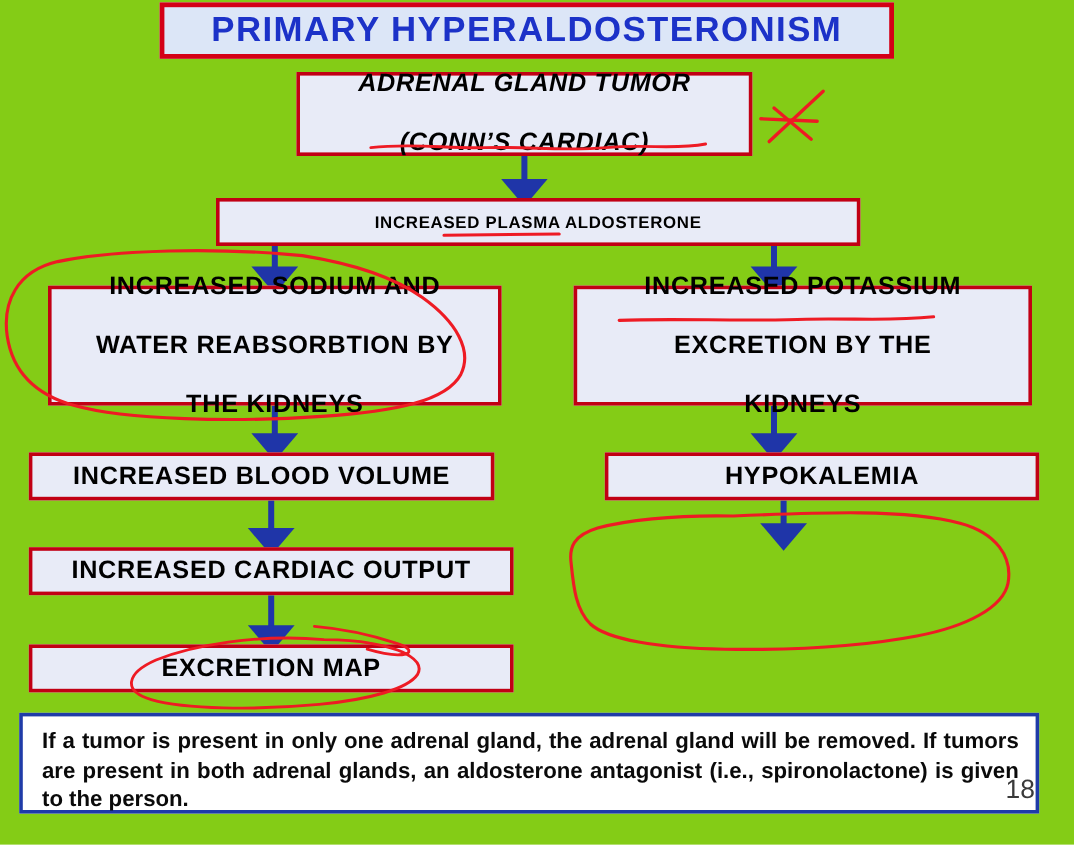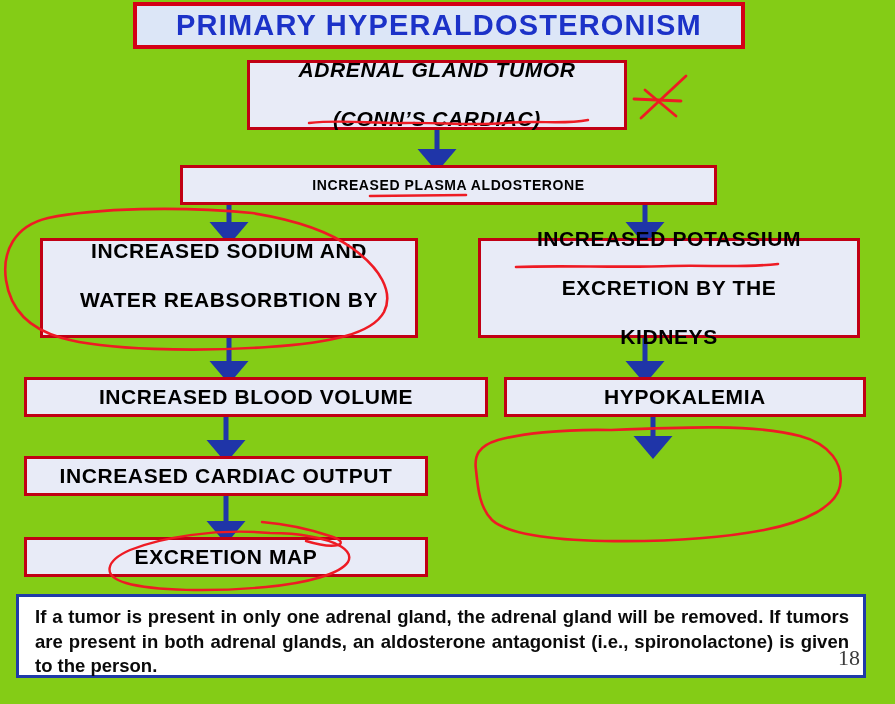--- a/index.html
+++ b/index.html
@@ -44,21 +44,21 @@
     border: 4px solid #d40016;
     color: #1c32c8;
     font-size: 29px;
     letter-spacing: 1.2px;
   }
 
   #box-tumor      { left: 247px; top: 60px;  width: 380px; height: 70px; font-size: 21px; font-style: italic; }
   #box-aldo       { left: 180px; top: 165px; width: 537px; height: 40px; font-size: 14px; }
   #box-sodium     { left: 40px;  top: 238px; width: 378px; height: 100px; font-size: 21px; }
   #box-potassium  { left: 454px; top: 238px; width: 382px; height: 100px; font-size: 21px; margin-left: 24px; }
-  #box-bloodvol   { left: 24px;  top: 377px; width: 464px; height: 40px; font-size: 21px; }
+  #box-bloodvol   { left: 24px;  top: 377px; width: 388px; height: 40px; font-size: 21px; }
   #box-cardiac    { left: 24px;  top: 456px; width: 404px; height: 40px; font-size: 21px; }
   #box-map        { left: 24px;  top: 537px; width: 404px; height: 40px; font-size: 21px; }
   #box-hypokal    { left: 504px; top: 377px; width: 362px; height: 40px; font-size: 21px; }
   #box-skeletal   { left: 504px; top: 452px; width: 299px; height: 68px; font-size: 21px; }
 
   
   #note-box {
     position: absolute;
     left: 16px;
     top: 594px;
@@ -73,21 +73,21 @@
     font-weight: bold;
     line-height: 1.33;
     color: #0a0a0a;
     text-align: justify;
     z-index: 3;
   }
   #page-number {
     position: absolute;
     left: 838px;
     top: 645px;
-    font-family: Liberation Serif, serif;
+    font-family: Liberation Sans, sans-serif;
     font-size: 22px;
     color: #3a3a3a;
     z-index: 6;
   }
 
   
   #arrow-layer, #ink-layer {
     position: absolute;
     left: 0; top: 0;
     width: 895px; height: 704px;
@@ -131,20 +131,21 @@
   </div>
 
   <div class="fbox" id="box-aldo">
     <span>INCREASED  PLASMA  ALDOSTERONE</span>
   </div>
 
   <div class="fbox" id="box-sodium">
     <span>
       <span>INCREASED  SODIUM  AND</span><br>
       <span>WATER  REABSORBTION  BY</span><br>
+      <span>THE  KIDNEYS</span>
     </span>
   </div>
 
   <div class="fbox" id="box-potassium">
     <span>
       <span>INCREASED  POTASSIUM</span><br>
       <span>EXCRETION  BY  THE</span><br>
       <span>KIDNEYS</span>
     </span>
   </div>

